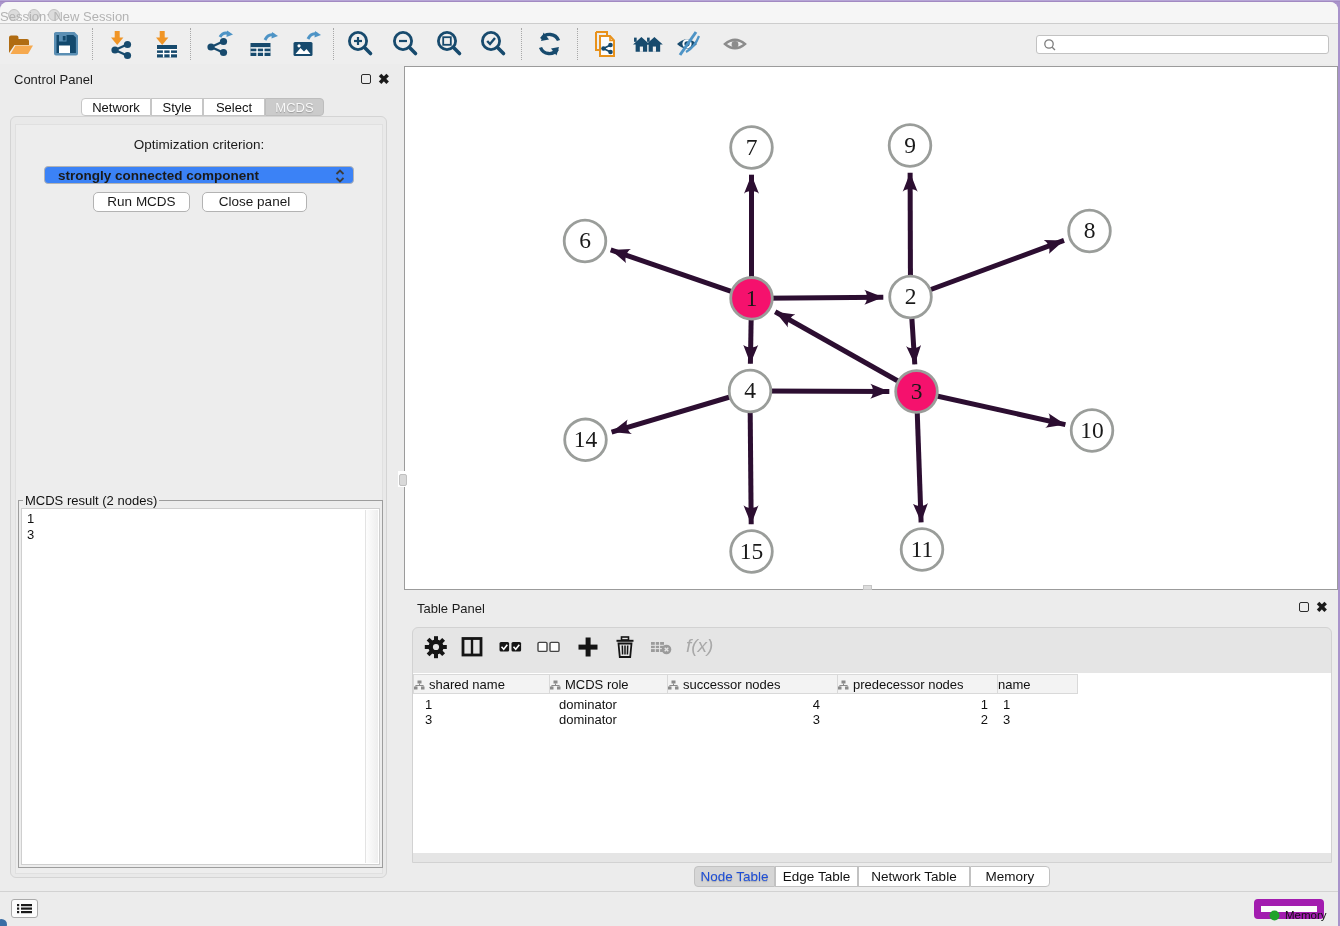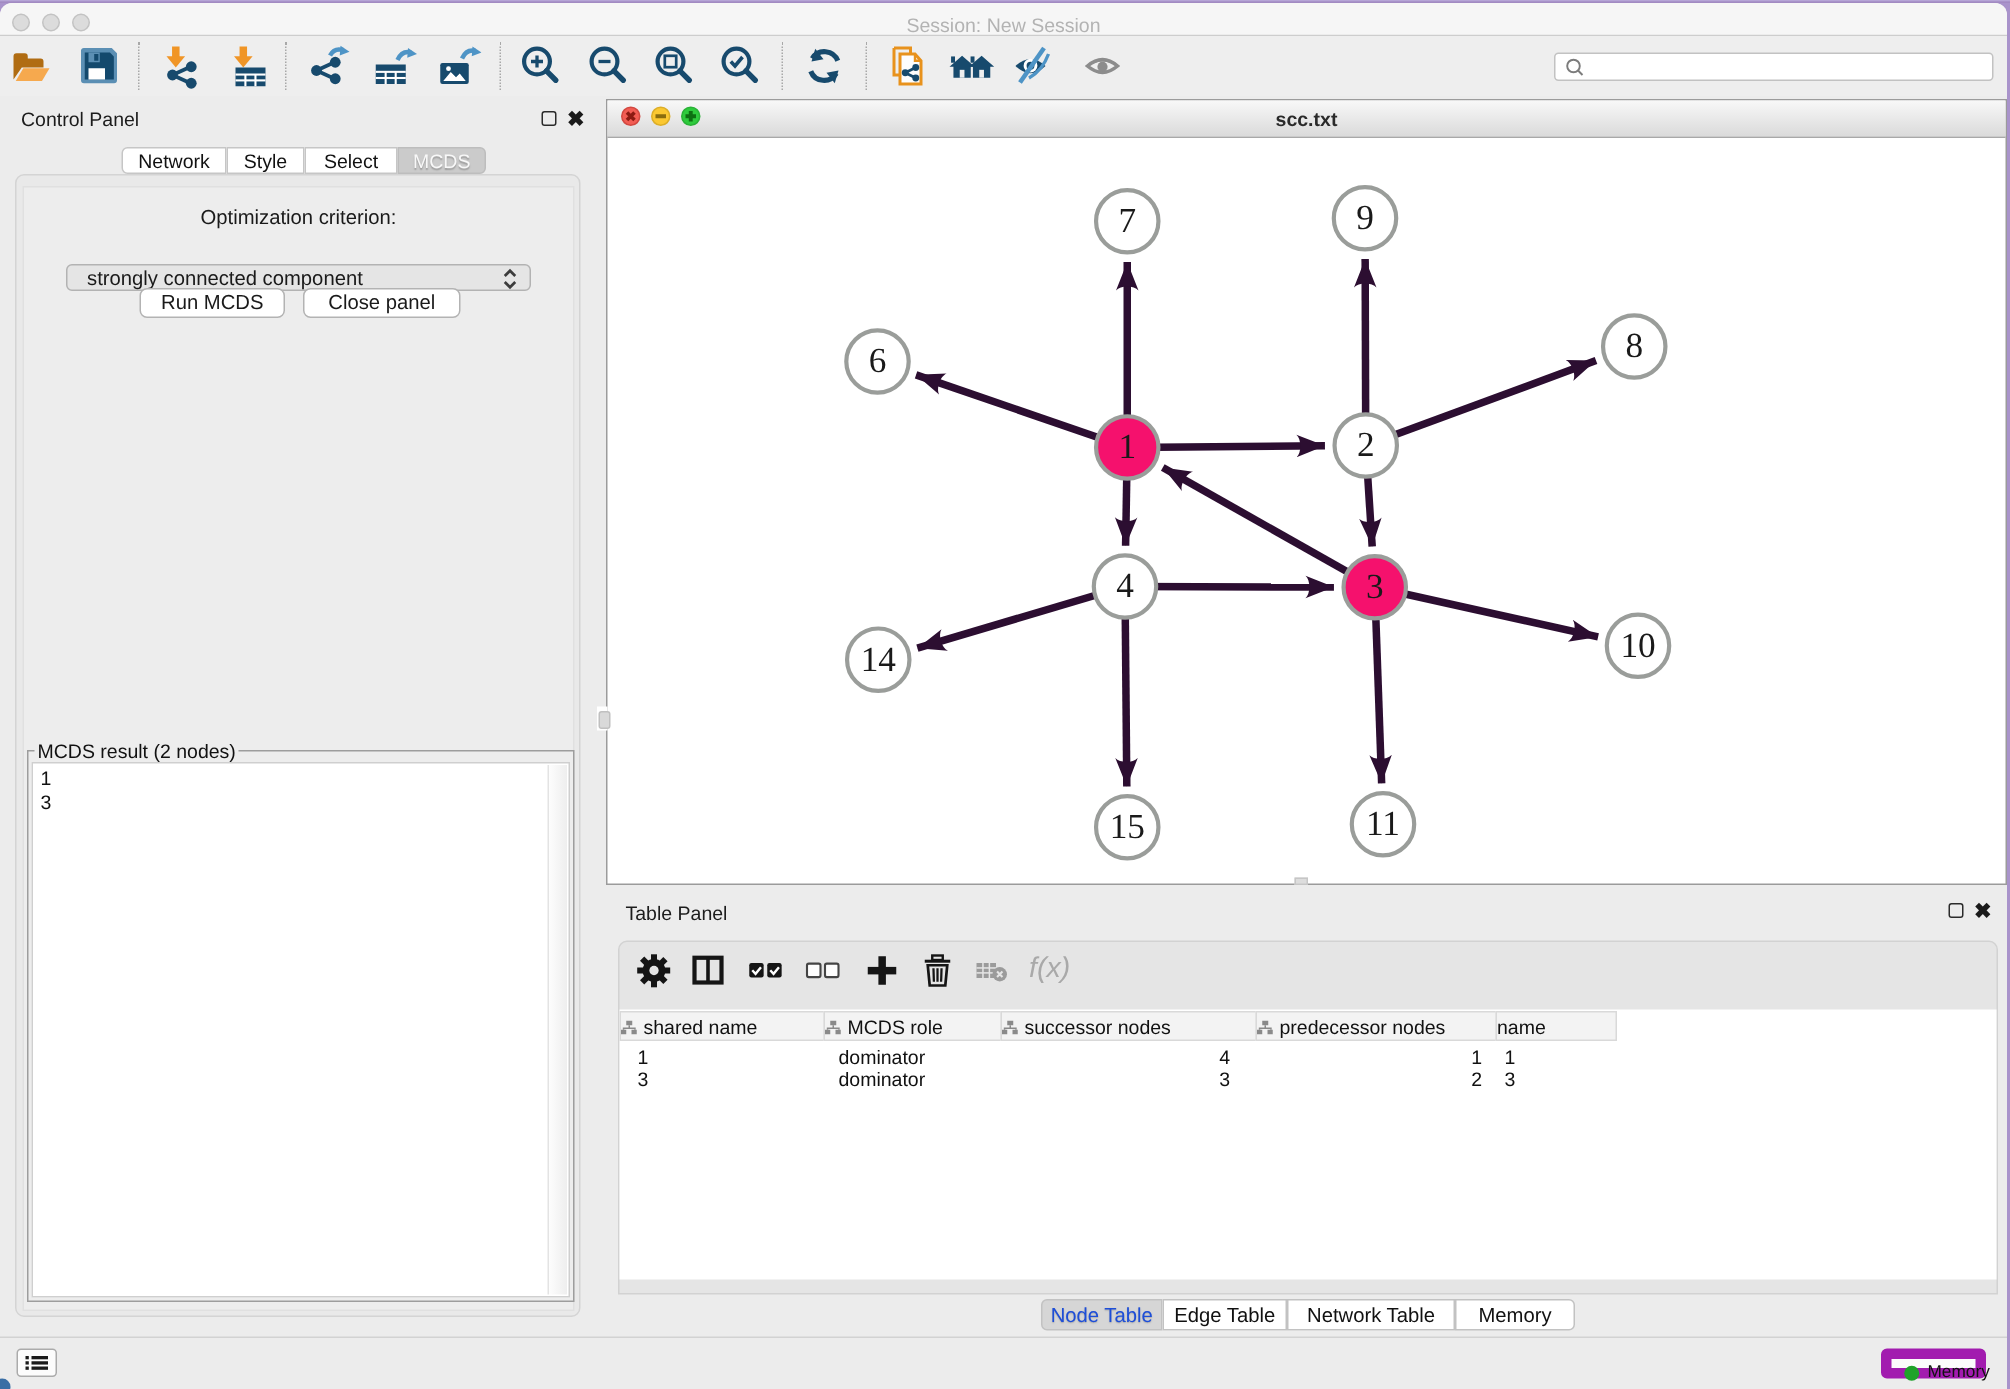--- a/index.html
+++ b/index.html
@@ -1,32 +1,32 @@
 <!DOCTYPE html>
 <html><head>
 <meta charset="utf-8">
 <style>
 html,body{margin:0;padding:0;}
 body{width:1340px;height:926px;background:#a993cb;font-family:"Liberation Sans",sans-serif;position:relative;overflow:hidden;}
 .abs{position:absolute;}
 #win{position:absolute;left:0;top:2px;width:1338px;height:924px;background:#ececec;border-radius:8px 8px 0 0;}
 #titlebar{position:absolute;left:0;top:2px;width:1338px;height:21px;background:#f6f6f6;border-bottom:1px solid #cdcdcd;border-radius:8px 8px 0 0;}
 .tl{position:absolute;top:7px;width:12px;height:12px;border-radius:50%;background:#dcdcdc;border:1px solid #c3c3c3;box-sizing:border-box;}
-#wintitle{position:absolute;top:7px;left:0;width:1338px;text-align:center;font-size:13px;color:#b3b3b3;}
+#wintitle{position:absolute;top:7px;left:0;width:1338px;font-size:13px;color:#b3b3b3;}
 #toolbar{position:absolute;left:0;top:24px;width:1338px;height:40px;background:#eeeeee;}
 .sep{position:absolute;top:4px;height:32px;width:0;border-left:1px dotted #a8a8a8;}
 .ticon{position:absolute;top:30px;}
 #searchbox{position:absolute;left:1036px;top:35px;width:291px;height:17px;background:#fff;border:1px solid #c2c2c2;border-radius:3px;}
 
 #cpTitle{position:absolute;left:14px;top:72px;font-size:13px;color:#1c1c1c;}
 .tab{position:absolute;top:98px;height:18px;box-sizing:border-box;background:#fff;border:1px solid #c6c6c6;font-size:13px;color:#111;text-align:center;line-height:18px;}
 #cpPanel{position:absolute;left:10px;top:116px;width:377px;height:762px;background:#e9e9e9;border:1px solid #d4d4d4;border-radius:6px;box-sizing:border-box;}
 #cpInner{position:absolute;left:15px;top:124px;width:368px;height:750px;background:#ededed;border:1px solid #e0e0e0;box-sizing:border-box;}
 #optlabel{position:absolute;left:0;top:137px;width:398px;text-align:center;font-size:13.5px;color:#1a1a1a;}
-#dropdown{position:absolute;left:44px;top:176px;width:310px;height:18px;background:#e5e5e5;border:1px solid #b3b3b3;border-radius:4px;font-size:13.5px;color:#1a1a1a;line-height:17px;padding-left:13px;box-sizing:border-box;}
+#dropdown{position:absolute;left:44px;top:166px;width:310px;height:18px;background:#3b82f6;border:1px solid #b3b3b3;border-radius:4px;font-size:13.5px;color:#1a1a1a;line-height:17px;padding-left:13px;box-sizing:border-box;font-weight:bold;}
 .btn{position:absolute;top:192px;height:20px;background:#fff;border:1px solid #b3b3b3;border-radius:5px;font-size:13.5px;color:#1a1a1a;text-align:center;line-height:18px;box-sizing:border-box;}
 #fieldset{position:absolute;left:18px;top:500px;width:365px;height:368px;border:1px solid #9d9d9d;box-sizing:border-box;}
 #legend{position:absolute;left:4px;top:-8px;background:#ededed;padding:0 2px;font-size:13px;color:#111;text-align:center;}
 #resultarea{position:absolute;left:2px;top:7px;width:359px;height:357px;background:#fff;border:1px solid #cfcfcf;box-sizing:border-box;font-size:13px;color:#111;line-height:16px;padding:2px 0 0 5px;}
 #resScroll{position:absolute;right:1px;top:1px;width:12px;height:353px;background:linear-gradient(90deg,#fdfdfd,#eeeeee);border-left:1px solid #e3e3e3;}
 
 #statusbar{position:absolute;left:0;top:891px;width:1338px;height:35px;background:#ececec;border-top:1px solid #d2d2d2;}
 #listbtn{position:absolute;left:11px;top:899px;width:27px;height:19px;background:#fcfcfc;border:1px solid #ababab;border-radius:3px;box-sizing:border-box;}
 
 #netwin{position:absolute;left:404px;top:66px;width:934px;height:524px;background:#fff;border:1px solid #9b9b9b;box-sizing:border-box;}
@@ -222,38 +222,20 @@
         <rect x="5" y="4" width="2.2" height="2.2"></rect>
         <rect x="9" y="4" width="11" height="2.2"></rect>
         <rect x="5" y="7.5" width="2.2" height="2.2"></rect>
         <rect x="9" y="7.5" width="11" height="2.2"></rect>
         <rect x="5" y="11" width="2.2" height="2.2"></rect>
         <rect x="9" y="11" width="11" height="2.2"></rect>
       </g>
     </svg></div>
 
 <div id="netwin">
-  <div id="nettitle">
-    <div class="mtl" style="left:9px;background:#f25c53;border:1px solid #d24840;">
-        <svg width="11" height="11" style="position:absolute;left:0;top:0">
-          <path d="M3,3 L8,8 M8,3 L3,8" stroke="#8c1a12" stroke-width="2.4"></path>
-        </svg>
-      </div>
-    <div class="mtl" style="left:29px;background:#fbc831;border:1px solid #dcae28;">
-        <svg width="11" height="11" style="position:absolute;left:0;top:0">
-          <path d="M2,5.5 L9,5.5" stroke="#8a6d0e" stroke-width="2.6"></path>
-        </svg>
-      </div>
-    <div class="mtl" style="left:49px;background:#2ecb3c;border:1px solid #29b236;">
-        <svg width="11" height="11" style="position:absolute;left:0;top:0">
-          <path d="M2,5.5 L9,5.5 M5.5,2 L5.5,9" stroke="#0d7012" stroke-width="2.6"></path>
-        </svg>
-      </div>
-    <div id="nettitletext">scc.txt</div>
-  </div>
   <svg id="graph" width="932" height="497" viewBox="0 0 932 497">
     <defs>
       <marker id="ah" markerUnits="userSpaceOnUse" markerWidth="21" markerHeight="17" refX="19" refY="8" orient="auto">
         <path d="M0,0.5 L19,8 L0,15.5 C3.5,12.5 3.5,3.5 0,0.5 Z" fill="#2c0e31"></path>
       </marker>
     </defs>
     <g stroke="#2c0e31" stroke-width="5" marker-end="url(#ah)">
     <line x1="346.5" y1="206.3" x2="346.5" y2="82.7"></line>
     <line x1="346.5" y1="206.3" x2="205.7" y2="157.9"></line>
     <line x1="346.5" y1="206.3" x2="478.3" y2="205.2"></line>

